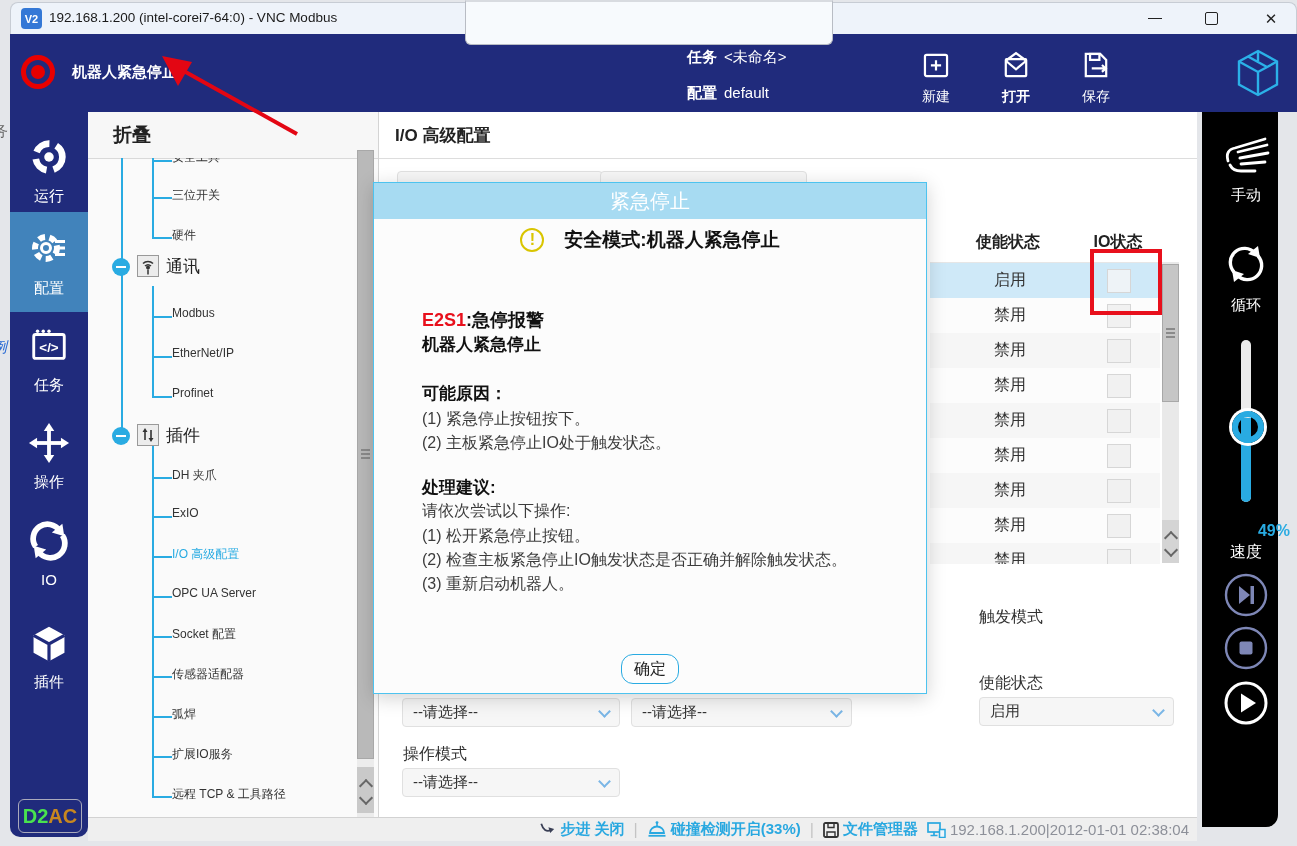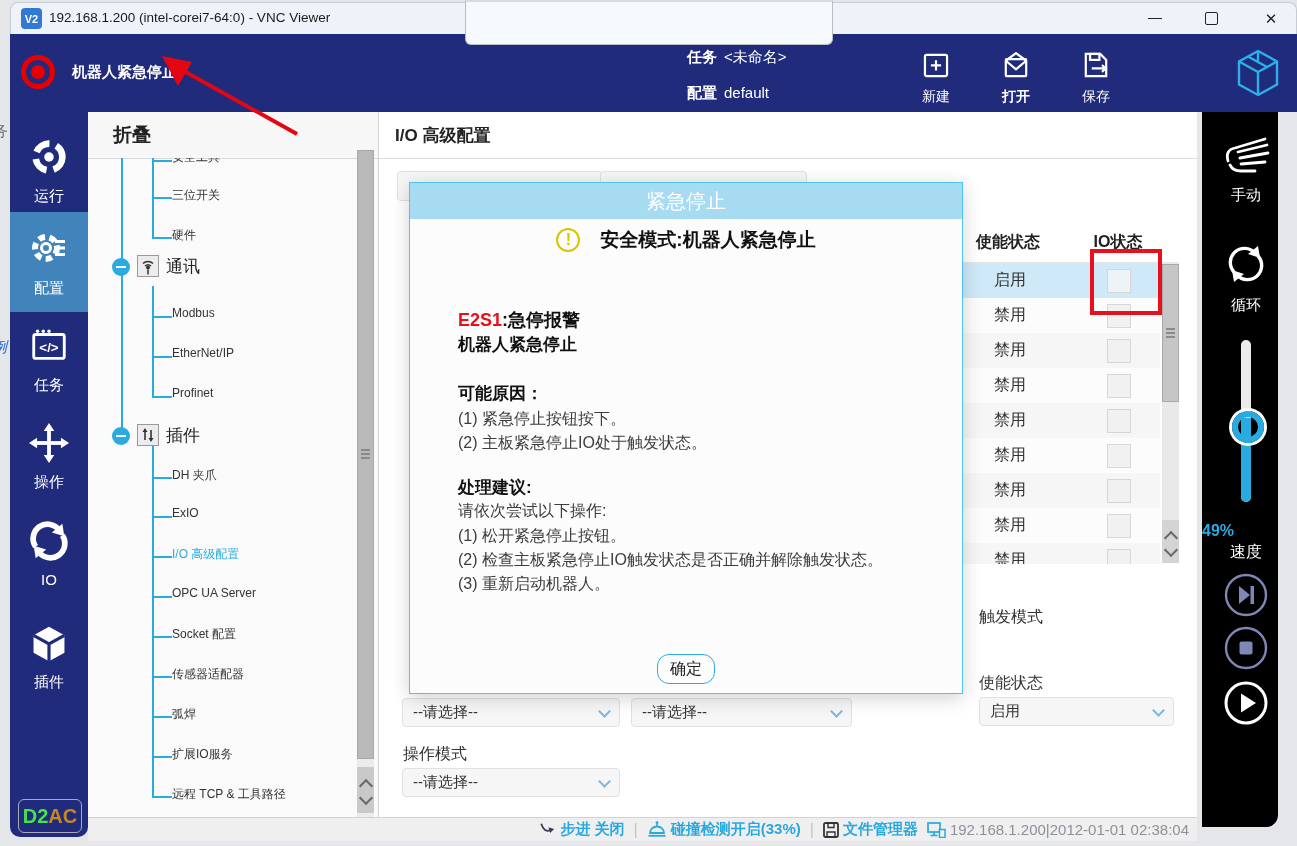--- a/index.html
+++ b/index.html
@@ -46,21 +46,21 @@
   .rblabel{font-size:15px;color:#fff;text-align:center;}
   .cbtn{position:absolute;left:22px;width:44px;height:44px;border-radius:50%;}
   
   .statusbar{left:88px;top:817px;width:1109px;height:24px;background:#efefef;border-top:1px solid #d2d2d2;
              display:flex;align-items:center;justify-content:flex-end;gap:9px;padding-right:8px;box-sizing:border-box;}
   .stitem{display:flex;align-items:center;gap:4px;font-size:15px;font-weight:bold;color:#29a8e0;white-space:nowrap;}
   .ssep{color:#c4c4c4;font-weight:normal;}
   .sconn{color:#8d9099;font-weight:normal;font-size:15px;}
   
   .dialog{left:373px;top:182px;width:552px;height:510px;background:#fcfcfc;border:1px solid #4dc3ef;
-          box-shadow:0 4px 18px rgba(0,0,0,.18);z-index:40;margin-left:36px;}
+          box-shadow:0 4px 18px rgba(0,0,0,.18);z-index:40;}
   .dlgtitle{left:0;top:0;width:100%;height:36px;background:#a7dbf2;color:#fff;font-size:20px;
             display:flex;align-items:center;justify-content:center;}
   .dlgline{position:absolute;left:48px;font-size:16px;color:#3c3c3c;white-space:nowrap;}
   .dlgbold{font-weight:bold;color:#111;font-size:17px;}
   .warnicon{width:24px;height:24px;border:2.5px solid #d9c500;border-radius:50%;box-sizing:border-box;
             color:#d9c500;font-weight:bold;font-size:16px;display:flex;align-items:center;justify-content:center;}
   .warnicon::after{content:"!";margin-top:-1px;}
   .okbtn{position:absolute;left:50%;transform:translateX(-50%);top:471px;width:56px;height:28px;background:#fdfdfd;
          border:1.5px solid #29abe2;border-radius:12px;font-size:16px;color:#222;display:flex;align-items:center;justify-content:center;}
   
@@ -74,21 +74,21 @@
 </head>
 <body>
 
 <div id="screen">
 
   <div class="abs txt" style="left:-7px;top:122px;font-size:15px;color:#666;">务</div>
   <div class="abs txt" style="left:-8px;top:338px;font-size:15px;color:#2a6bd4;font-style:italic;">例</div>
 
   <div class="abs titlebar">
     <div class="abs" style="left:10px;top:5px;width:21px;height:21px;background:#3478d6;border-radius:4px;color:#fff;font-size:11px;font-weight:bold;display:flex;align-items:center;justify-content:center;">V2</div>
-    <div class="abs txt" style="left:38px;top:7px;font-size:13.5px;color:#1a1a1a;">192.168.1.200 (intel-corei7-64:0) - VNC Viewer</div>
+    <div class="abs txt" style="left:38px;top:7px;font-size:13.5px;color:#1a1a1a;">192.168.1.200 (intel-corei7-64:0) - VNC Modbus</div>
     <div class="abs" style="left:1122px;top:0;width:44px;height:31px;display:flex;align-items:center;justify-content:center;">
       <span style="display:block;width:14px;height:1.6px;background:#222;"></span>
     </div>
     <div class="abs" style="left:1178px;top:0;width:44px;height:31px;display:flex;align-items:center;justify-content:center;">
       <span style="display:block;width:11px;height:11px;border:1.6px solid #222;border-radius:2px;"></span>
     </div>
     <div class="abs" style="left:1236px;top:0;width:48px;height:31px;display:flex;align-items:center;justify-content:center;font-size:15px;color:#222;">✕</div>
   </div>
 
   <div class="abs appheader">
@@ -392,21 +392,21 @@
           <path d="M34 14 A13 13 0 0 1 13 33" stroke="#fff" stroke-width="3.4"></path>
           <polygon points="34,4 36,16 24,12" fill="#fff"></polygon>
           <polygon points="10,40 8,28 20,32" fill="#fff"></polygon>
         </svg></span>
       <span class="rblabel">循环</span>
     </div>
 
     <div class="abs" style="left:39px;top:228px;width:10px;height:162px;background:#ebebeb;border-radius:6px;"></div>
     <div class="abs" style="left:39px;top:306px;width:10px;height:84px;background:#29abe2;border-radius:0 0 6px 6px;"></div>
     <div class="abs" style="left:30px;top:299px;width:20px;height:20px;border-radius:50%;background:transparent;border:6px solid #29abe2;box-shadow:0 0 0 3px #fff;"></div>
-    <div class="abs txt" style="left:0;top:410px;width:88px;text-align:left;font-size:16px;font-weight:bold;color:#29abe2;">49%</div>
+    <div class="abs txt" style="left:0;top:410px;width:88px;text-align:right;font-size:16px;font-weight:bold;color:#29abe2;">49%</div>
     <div class="abs txt" style="left:0;top:430px;width:88px;text-align:center;font-size:16px;color:#fff;">速度</div>
 
     <div class="cbtn" style="top:461px;">
       <svg width="44" height="44" viewBox="0 0 44 44">
         <circle cx="22" cy="22" r="20" stroke="#7e87b6" stroke-width="2.4" fill="none"></circle>
         <polygon points="15,13 26,22 15,31" fill="#7e87b6"></polygon>
         <rect x="26.5" y="13" width="3.5" height="18" fill="#7e87b6"></rect>
       </svg>
     </div>
     <div class="cbtn" style="top:514px;">

